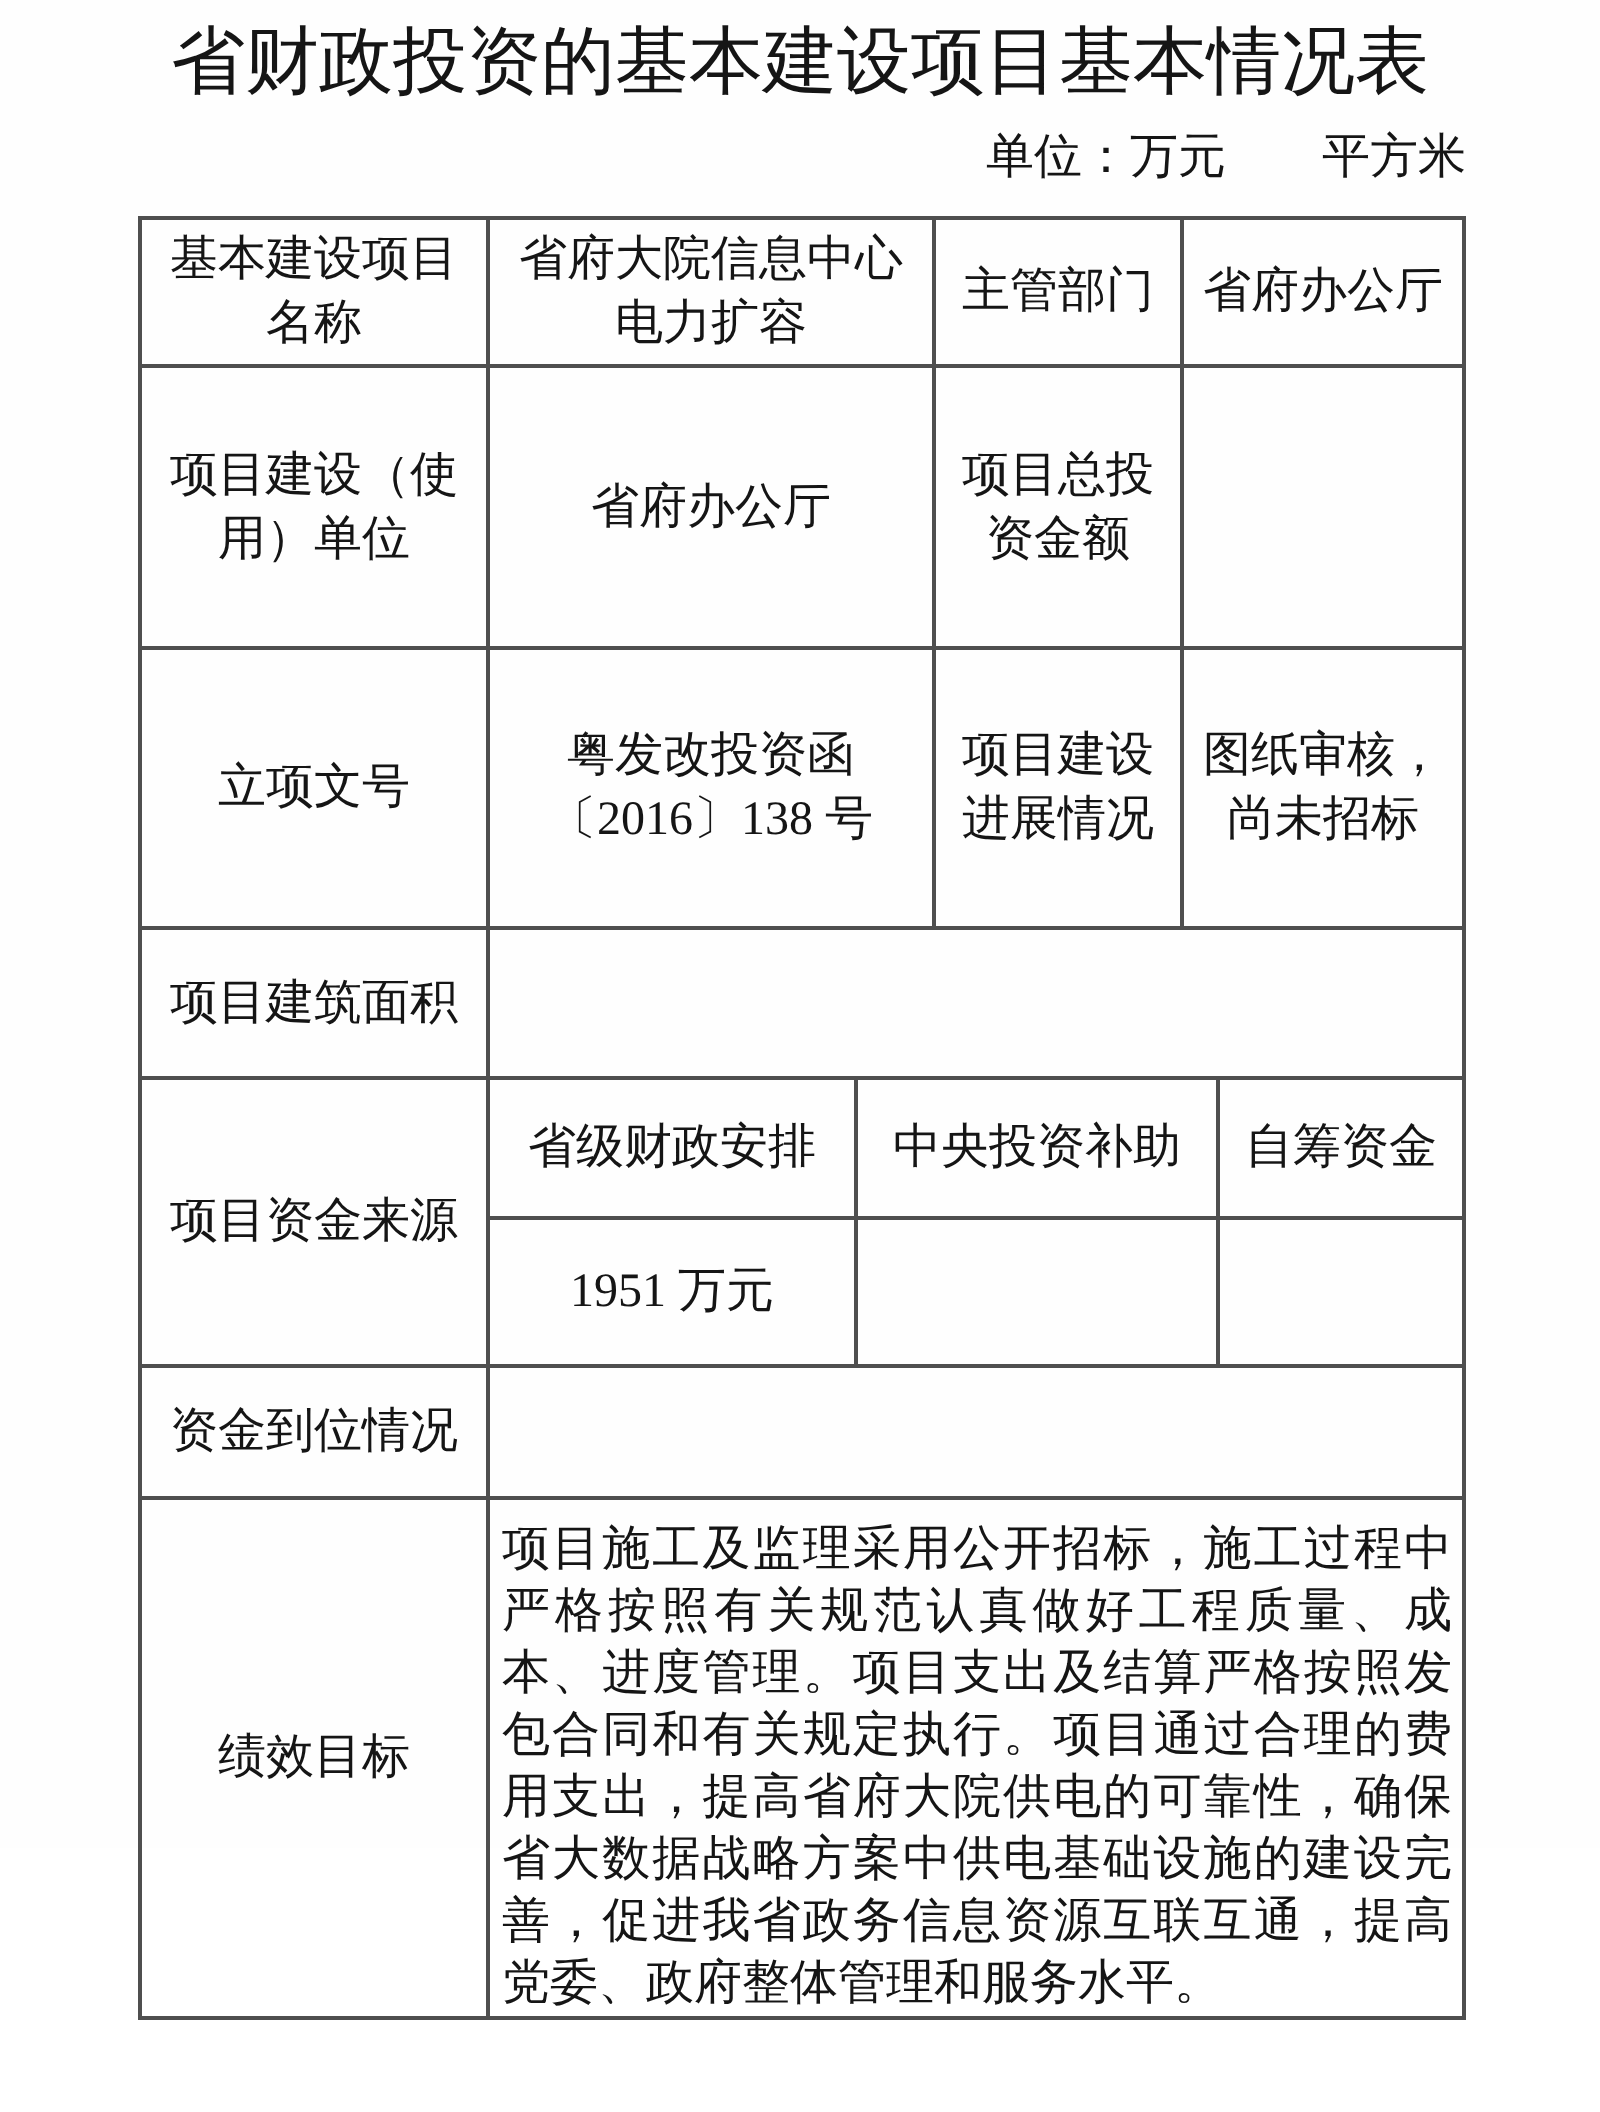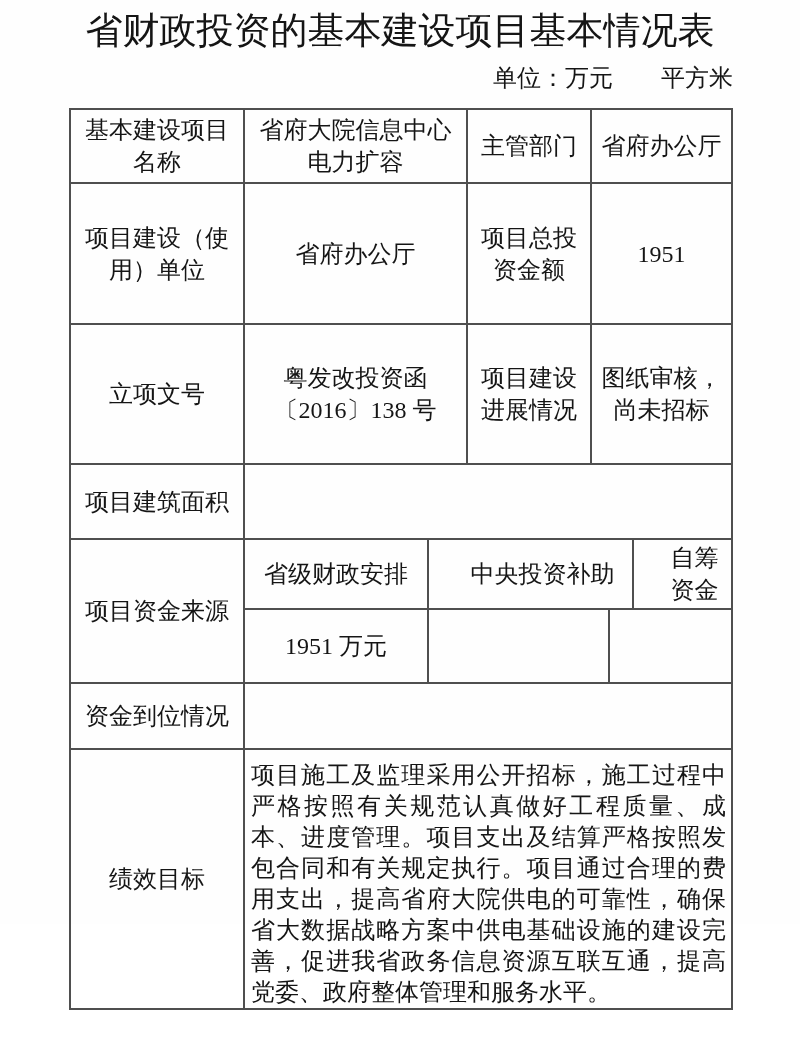--- a/index.html
+++ b/index.html
@@ -68,21 +68,21 @@
   .r4{height:75px;}
   .r5{height:144px;}
   .r6{height:66px;gap:37px;}
   .r7{flex:1 1 auto;height:258px;}
   .r5-right{
     flex:1 1 auto;
     display:flex;
     flex-direction:column;
   }
   .r5-sub{display:flex;flex:1 1 auto;}
-  .r5-sub.top{flex:0 0 70px;border-bottom:2px solid var(--line);gap:24px;}
+  .r5-sub.top{flex:0 0 70px;border-bottom:2px solid var(--line);}
   .s1{flex:0 0 184px;}
   .s2{flex:0 0 181px;}
   .s3{flex:1 1 auto;}
   .para{
     display:block;
     text-align:justify;
     text-justify:inter-ideograph;
     padding:10px 5px 0 6px;
     line-height:31px;
     font-size:24px;
@@ -107,21 +107,20 @@
       <div class="cell colC">主管部门</div>
       <div class="cell colD last">省府办公厅</div>
     </div>
 
     <div class="row r2">
       <div class="cell colA">项目建设（使
 用）单位</div>
       <div class="cell colB">省府办公厅</div>
       <div class="cell colC">项目总投
 资金额</div>
-      <div class="cell colD last">1951</div>
     </div>
 
     <div class="row r3">
       <div class="cell colA">立项文号</div>
       <div class="cell colB">粤发改投资函
 〔2016〕138 号</div>
       <div class="cell colC">项目建设
 进展情况</div>
       <div class="cell colD last">图纸审核，
 尚未招标</div>

